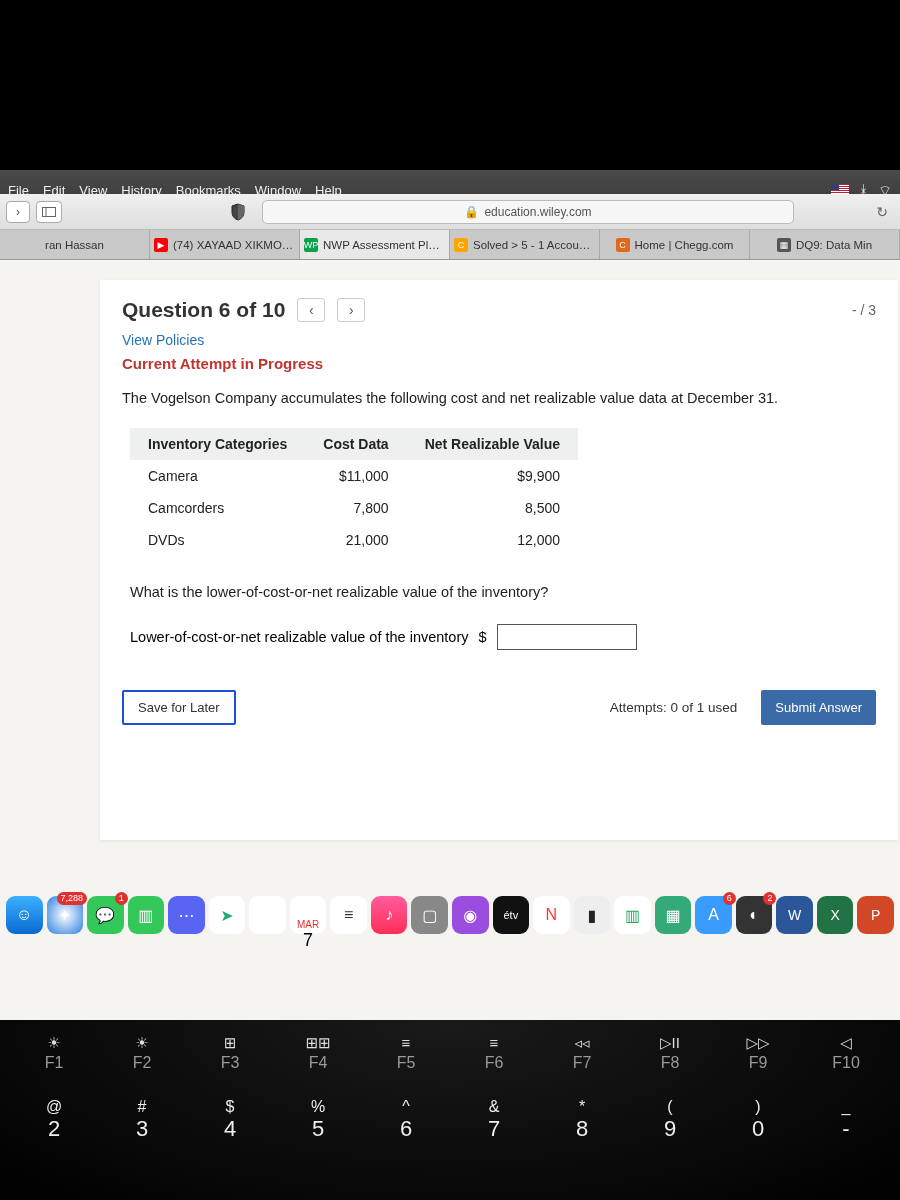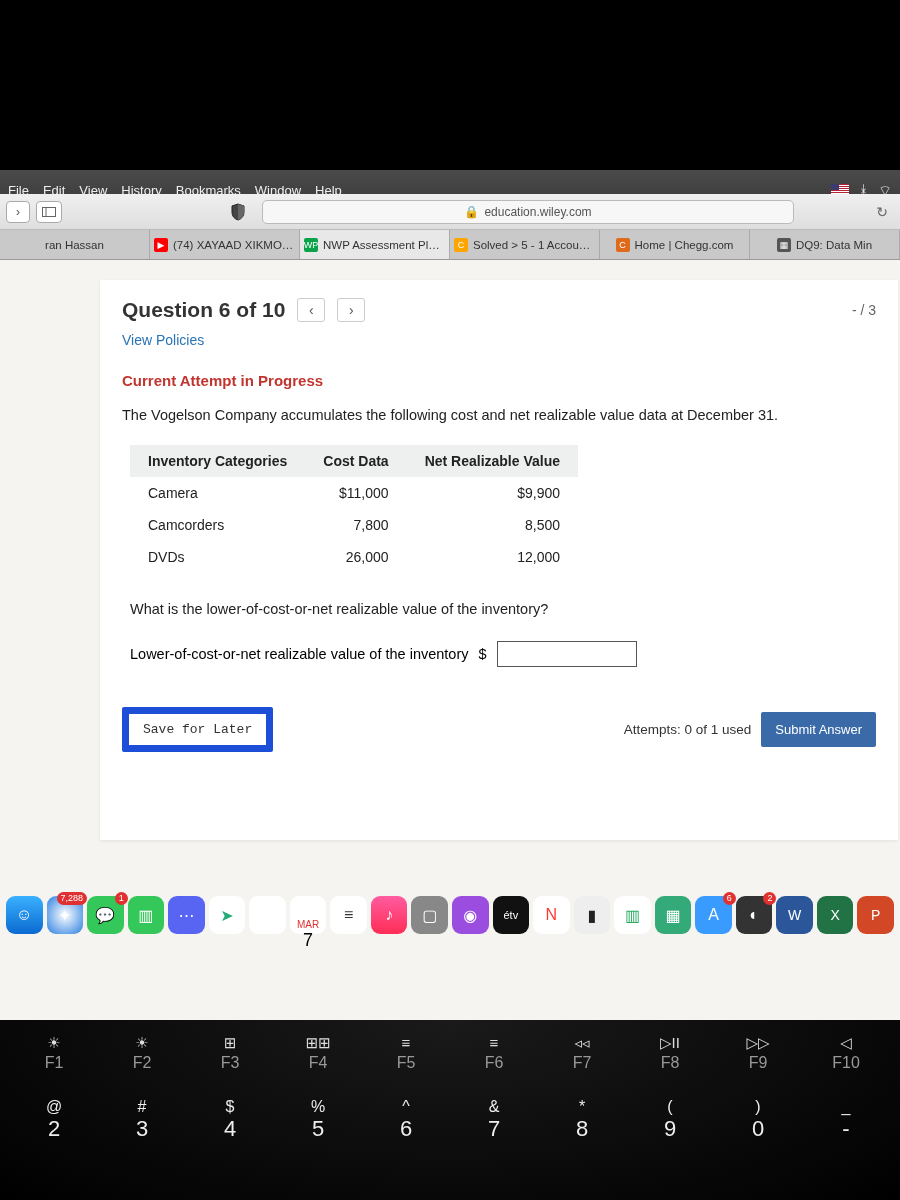--- a/index.html
+++ b/index.html
@@ -52,34 +52,34 @@
     position:absolute; top:260px; left:0; right:0; bottom:0;
     background:#f5f4f1;
     padding:20px 0 0 100px;
   }
   .corner2{position:absolute;left:6px;top:268px;color:#fff;font-size:20px;font-weight:600;}
   .qcard{background:#fff;margin-right:2px;padding:18px 22px 24px;box-shadow:0 1px 3px rgba(0,0,0,0.08);min-height:560px;}
   .qhead{display:flex;align-items:center;margin-bottom:10px;}
   .qtitle{font-size:21px;color:#333;font-weight:700;}
   .navpill{margin-left:12px;border:1px solid #ccc;border-radius:3px;width:28px;height:24px;display:flex;align-items:center;justify-content:center;color:#555;font-size:14px;}
   .score{margin-left:auto;color:#666;font-size:14px;}
-  .policies{color:#2873b6;font-size:14px;margin:4px 0 24px;}
+  .policies{color:#2873b6;font-size:14px;margin:4px 0 7px;}
   .attempt{color:#c2352f;font-size:15px;font-weight:600;margin-bottom:16px;}
   .prompt{font-size:14.5px;color:#222;margin-bottom:18px;line-height:1.5;}
   table.data{border-collapse:collapse;font-size:14px;color:#222;margin-left:8px;margin-bottom:28px;}
   table.data th, table.data td{padding:8px 18px;text-align:left;}
   table.data th{background:#eef0f0;font-weight:600;}
   table.data td.num{text-align:right;}
   .q2{font-size:14.5px;color:#222;margin:10px 0 24px 8px;}
   .answer-row{display:flex;align-items:center;gap:10px;margin-left:8px;font-size:14.5px;}
   .answer-row input{width:140px;height:26px;border:1px solid #555;padding:2px 6px;font-size:14px;}
   .footer-row{display:flex;align-items:center;margin-top:40px;}
-  .save-btn{border:7px solid #1d4ed8;background:#fff;padding:8px 14px;font-size:13px;color:#333;border-radius:2px;font-family:Liberation Mono, monospace;}
+  .save-btn{border:2px solid #1d4ed8;background:#fff;padding:8px 14px;font-size:13px;color:#333;border-radius:2px;}
   .attempts{margin-left:auto;font-size:13.5px;color:#333;}
-  .submit-btn{margin-left:10px;background:#3a6aa8;color:#fff;border:none;padding:10px 14px;font-size:13px;border-radius:2px;}
+  .submit-btn{margin-left:24px;background:#3a6aa8;color:#fff;border:none;padding:10px 14px;font-size:13px;border-radius:2px;}
   .dock{position:absolute;left:0;right:0;top:890px;height:50px;display:flex;align-items:center;justify-content:flex-start;gap:4px;padding:0 6px;}
   .dock .app{width:38px;height:38px;border-radius:9px;display:flex;align-items:center;justify-content:center;font-size:16px;color:#fff;position:relative;}
   .badge{position:absolute;top:-4px;right:-4px;background:#e03030;color:#fff;border-radius:8px;font-size:9px;padding:0 4px;line-height:13px;}
   .keyboard{position:absolute;left:0;right:0;top:1020px;bottom:0;background:radial-gradient(ellipse at 50% 0%, #1a1a1a, #000);}
   .fnrow,.numrow{display:flex;justify-content:space-around;padding:0 10px;}
   .fnrow{margin-top:14px;}
   .key{color:#ddd;text-align:center;font-size:11px;display:flex;flex-direction:column;align-items:center;gap:2px;width:74px;}
   .key .icon{font-size:15px;height:18px;}
   .key .label{font-size:16px;color:#999;}
   .numrow{margin-top:26px;}
@@ -180,21 +180,21 @@
         <td class="num">$11,000</td>
         <td class="num">$9,900</td>
       </tr>
       <tr>
         <td>Camcorders</td>
         <td class="num">7,800</td>
         <td class="num">8,500</td>
       </tr>
       <tr>
         <td>DVDs</td>
-        <td class="num">26,000</td>
+        <td class="num">21,000</td>
         <td class="num">12,000</td>
       </tr>
     </tbody>
       </table>
 
     <div class="q2">What is the lower-of-cost-or-net realizable value of the inventory?</div>
 
     <div class="answer-row">
       <span>Lower-of-cost-or-net realizable value of the inventory</span>
       <span>$</span>

